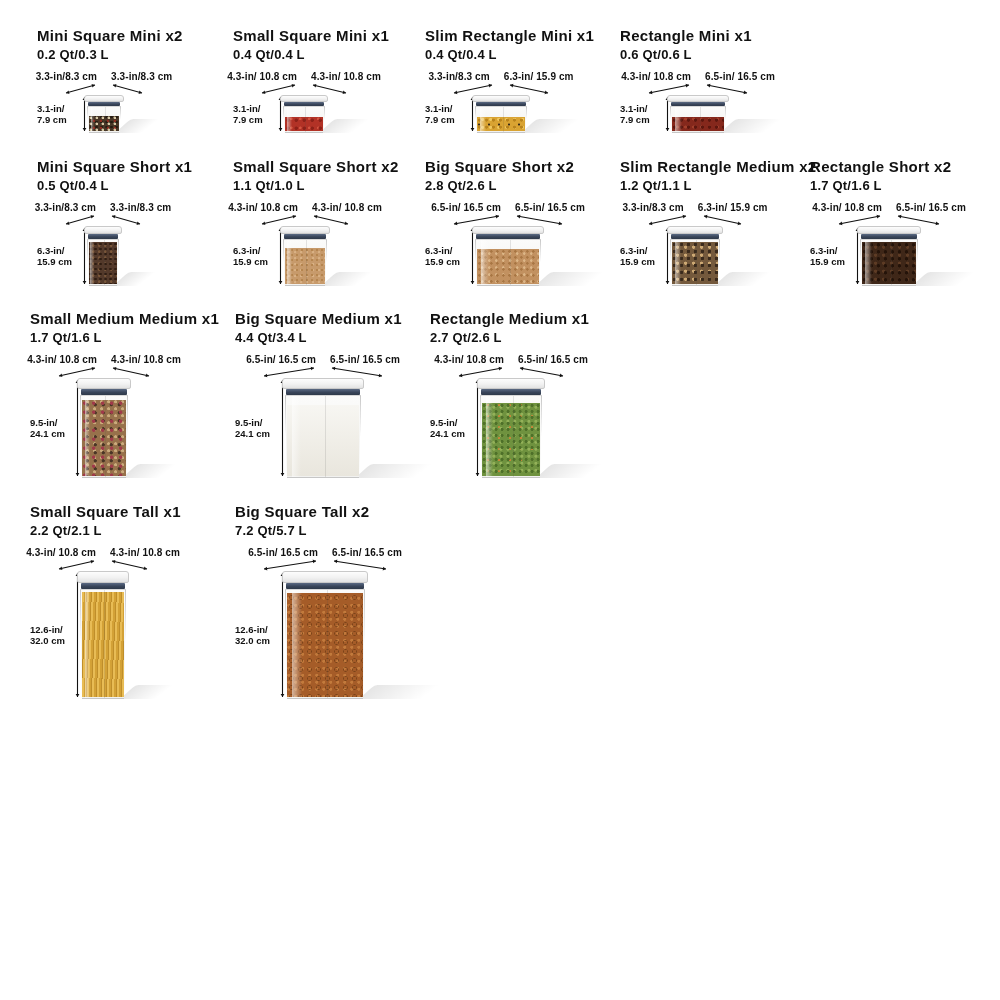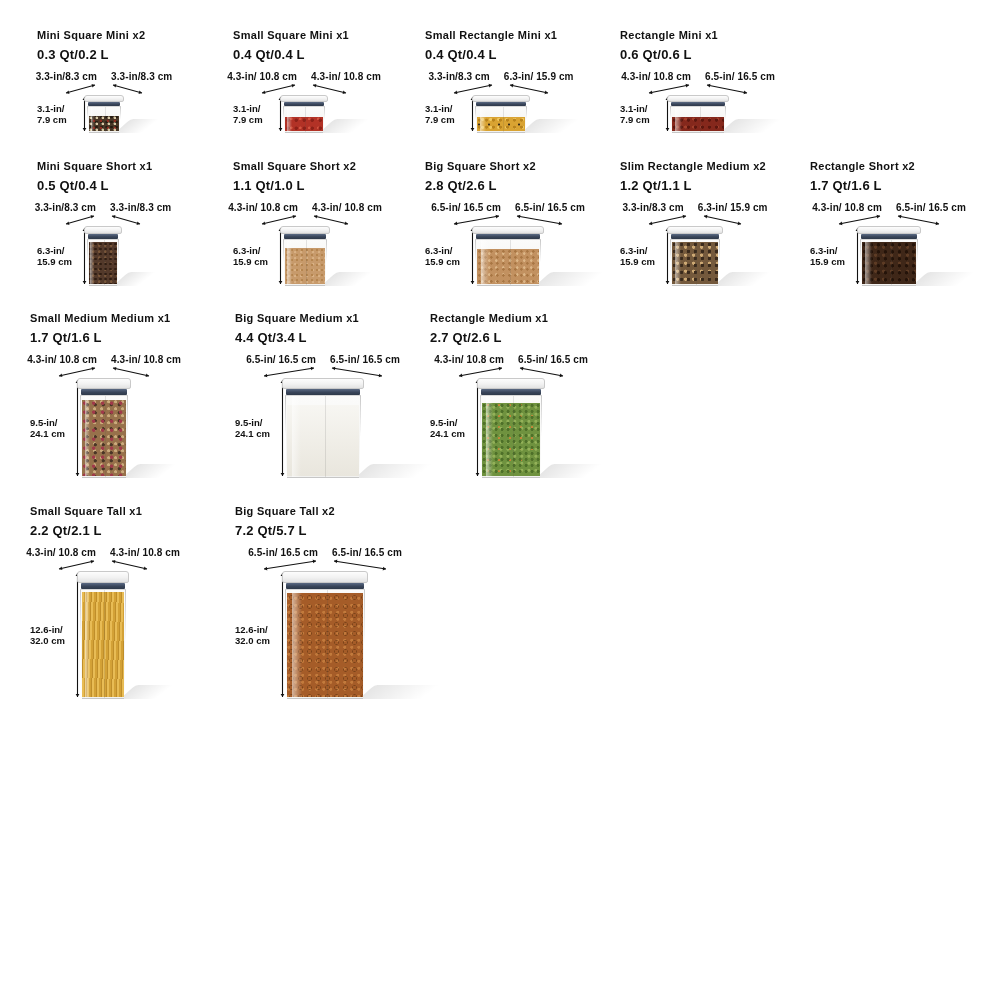--- a/index.html
+++ b/index.html
@@ -1,19 +1,19 @@
 <!DOCTYPE html>
 <html><head>
 <meta charset="utf-8">
 <style>
   html,body{margin:0;padding:0;background:#fff;}
   body{width:1000px;height:1000px;font-family:"Liberation Sans",sans-serif;color:#111;}
   .canvas{position:relative;width:1000px;height:1000px;background:#ffffff;overflow:hidden;}
   .cell{position:absolute;width:210px;}
-  .p-title{font-size:11px;font-weight:700;letter-spacing:.3px;white-space:nowrap;line-height:17px;}
+  .p-title{font-size:15px;font-weight:700;letter-spacing:.3px;white-space:nowrap;line-height:17px;}
   .p-cap{font-size:13px;font-weight:700;letter-spacing:.2px;white-space:nowrap;margin-top:3px;}
   .diagram{position:absolute;left:0;top:0;width:210px;}
   .toplabels{position:absolute;display:flex;justify-content:center;gap:14px;white-space:nowrap;}
   .dimlabel{font-size:10px;font-weight:700;letter-spacing:.1px;}
   .hlabel{position:absolute;font-size:9.5px;font-weight:700;line-height:11px;width:46px;}
   .cont{position:absolute;}
   .lid{position:absolute;background:linear-gradient(180deg,#fdfdfd 0%,#f2f2f2 55%,#e3e3e3 100%);border:1px solid #c9c9c9;border-radius:3px 3px 2px 2px;box-sizing:border-box;}
   .seal{position:absolute;background:linear-gradient(180deg,#5b6a83 0%,#39455a 55%,#2e3949 100%);border-radius:1px;}
   .cbody{position:absolute;border:1px solid #c6c6c6;border-top:1px solid #d8d8d8;background:linear-gradient(180deg,#fbfbfa,#f1f1ef);box-sizing:border-box;overflow:hidden;clip-path:polygon(0 0,100% 0,calc(100% - 2px) 100%,2px 100%);}
   .cbody::after{content:"";position:absolute;left:53%;top:0;bottom:0;width:1px;background:rgba(80,80,80,.14);}
@@ -36,21 +36,21 @@
   .fill-herbs{background-color:#6f923f;background-image:radial-gradient(circle at 35% 40%,#4e7029 0 1.2px,transparent 1.8px),radial-gradient(circle at 70% 60%,#93b159 0 1.2px,transparent 1.8px),radial-gradient(circle at 55% 20%,#c9853a 0 .8px,transparent 1.3px);background-size:6px 6px,7px 7px,11px 11px;}
   .fill-spaghetti{background-image:repeating-linear-gradient(93deg,#e8bc55 0 2px,#d3a136 2px 4px,#bf8e2b 4px 5px);}
   .fill-pretzels{background-color:#a55c28;background-image:radial-gradient(circle at 50% 50%,rgba(0,0,0,0) 1.4px,#6f3c15 1.8px,rgba(0,0,0,0) 2.6px),radial-gradient(circle at 25% 75%,#c27a3c 0 1.2px,transparent 1.8px);background-size:9px 9px,7px 7px;}
 </style>
 </head>
 <body>
 
 <div class="canvas" id="chart-root">
     <div class="cell" style="left:37px;top:27px;height:120px;">
       <div class="p-title">Mini Square Mini x2</div>
-      <div class="p-cap">0.3 Qt/0.2 L</div>
+      <div class="p-cap">0.2 Qt/0.3 L</div>
       <div class="diagram" style="top:0;height:120px;">
         <div class="toplabels" style="top:44px;left:-53px;width:240px;">
           <span class="dimlabel">3.3-in/8.3 cm</span>
           <span class="dimlabel">3.3-in/8.3 cm</span>
         </div>
         <div style="position:absolute;top:54px;left:27px;">
           <svg width="80" height="14" viewBox="0 0 80 14">
             <line x1="2" y1="12" x2="31" y2="4" stroke="#111" stroke-width="1.1"></line>
             <polygon fill="#111" points="31.0,4.0 28.5,6.6 27.5,3.0"></polygon>
             <polygon fill="#111" points="2.0,12.0 4.5,9.4 5.5,13.0"></polygon>
@@ -113,21 +113,21 @@
         <div class="cont" style="left:50px;top:68px;width:42px;height:38px;">
           <div class="lid" style="left:-3px;top:0;width:48px;height:7px;"></div>
           <div class="seal" style="left:1px;top:7px;width:40px;height:4px;"></div>
           <div class="cbody" style="left:0;top:11px;width:42px;height:27px;">
             <div class="fill fill-chilies" style="height:14px;"></div>
           </div>
         </div>
       </div>
     </div>
     <div class="cell" style="left:425px;top:27px;height:120px;">
-      <div class="p-title">Small Rectangle Mini x1</div>
+      <div class="p-title">Slim Rectangle Mini x1</div>
       <div class="p-cap">0.4 Qt/0.4 L</div>
       <div class="diagram" style="top:0;height:120px;">
         <div class="toplabels" style="top:44px;left:-44px;width:240px;">
           <span class="dimlabel">3.3-in/8.3 cm</span>
           <span class="dimlabel">6.3-in/ 15.9 cm</span>
         </div>
         <div style="position:absolute;top:54px;left:27px;">
           <svg width="98" height="14" viewBox="0 0 98 14">
             <line x1="2" y1="12" x2="40" y2="4" stroke="#111" stroke-width="1.1"></line>
             <polygon fill="#111" points="40.0,4.0 37.4,6.5 36.6,2.8"></polygon>

